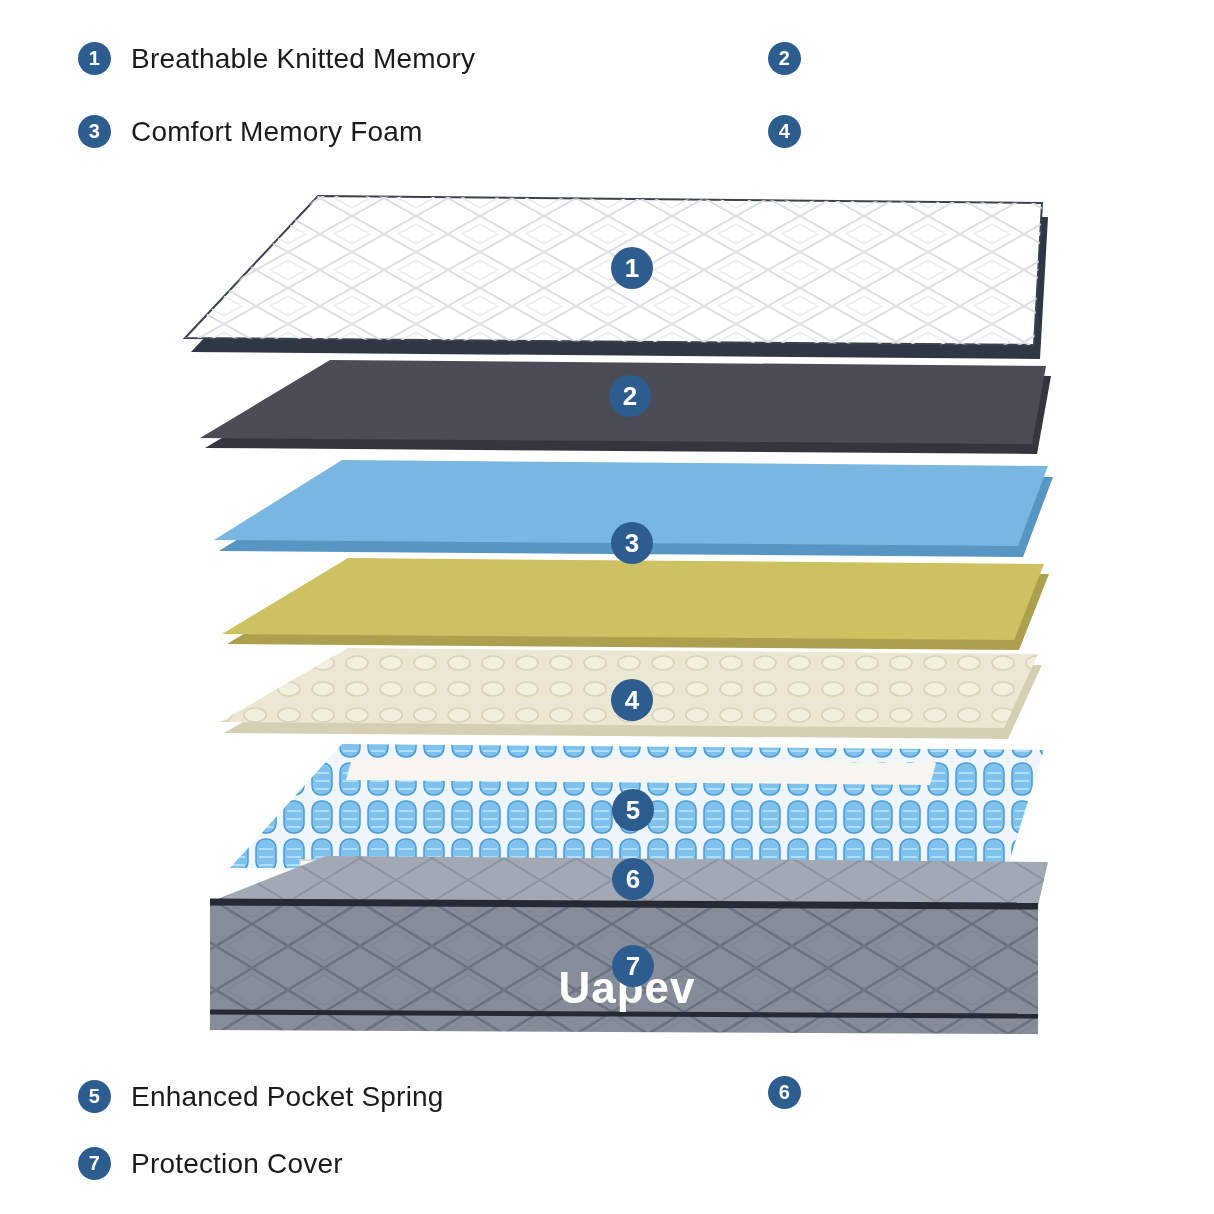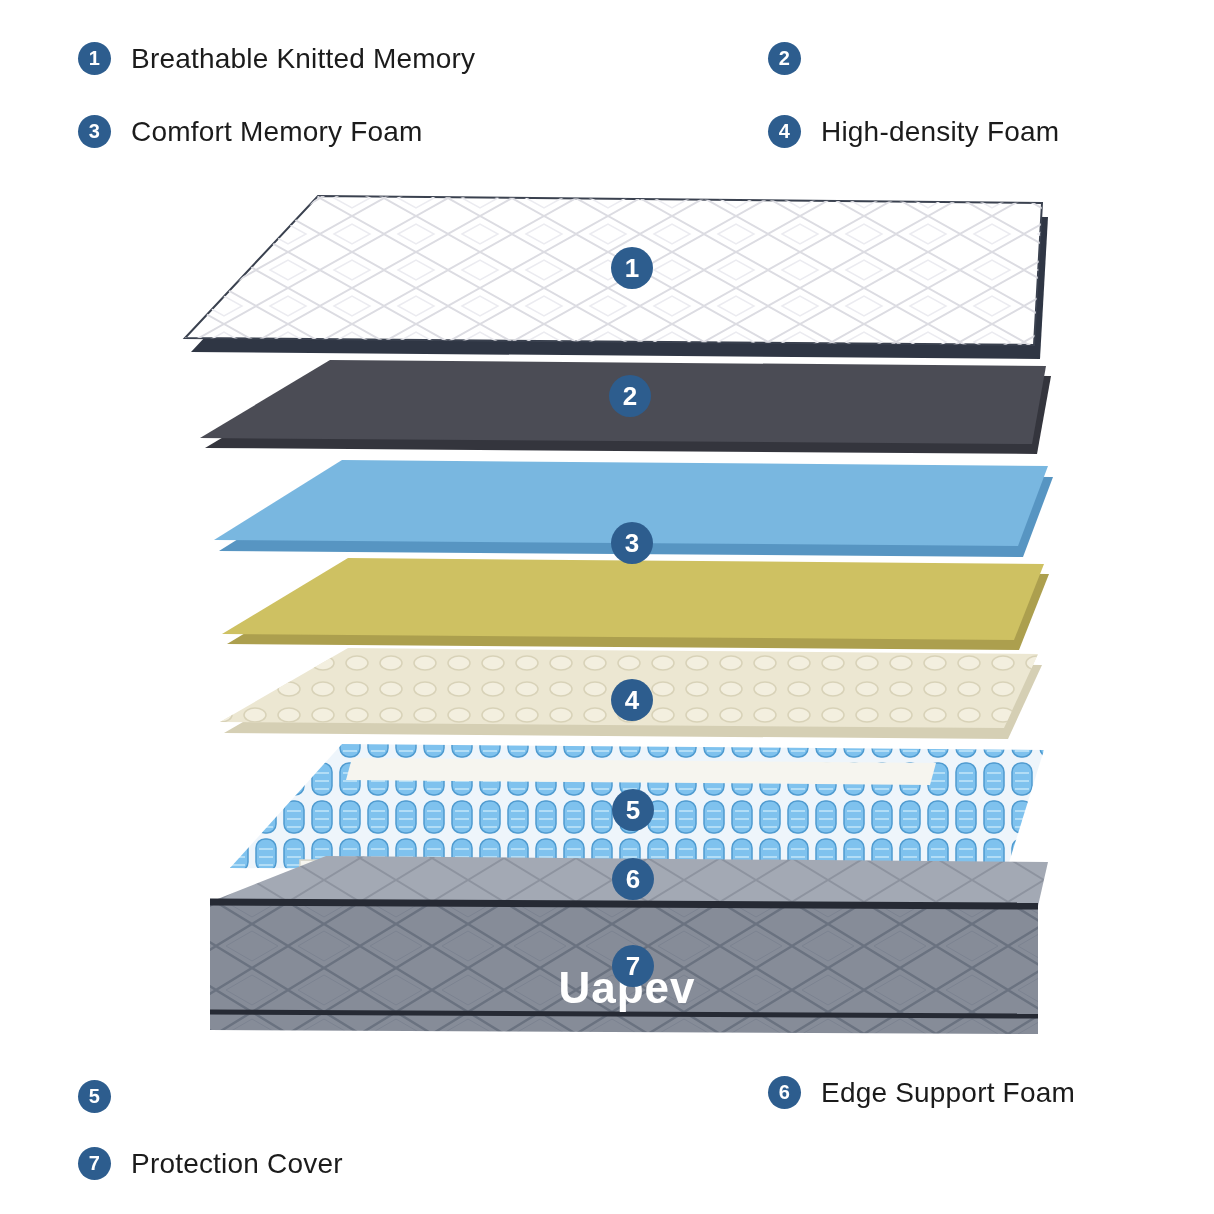--- a/index.html
+++ b/index.html
@@ -137,25 +137,24 @@
 </div>
 <div class="legend-item pos-2">
   <span class="badge">2</span>
 </div>
 <div class="legend-item pos-3">
   <span class="badge">3</span>
   <span>Comfort Memory Foam</span>
 </div>
 <div class="legend-item pos-4">
   <span class="badge">4</span>
-  <span>High-density Foam</span>
 </div>
 <div class="legend-item pos-5">
   <span class="badge">5</span>
+  <span>Enhanced Pocket Spring</span>
 </div>
 <div class="legend-item pos-6">
   <span class="badge">6</span>
-  <span>Edge Support Foam</span>
 </div>
 <div class="legend-item pos-7">
   <span class="badge">7</span>
   <span>Protection Cover</span>
 </div>
 
 </body></html>

